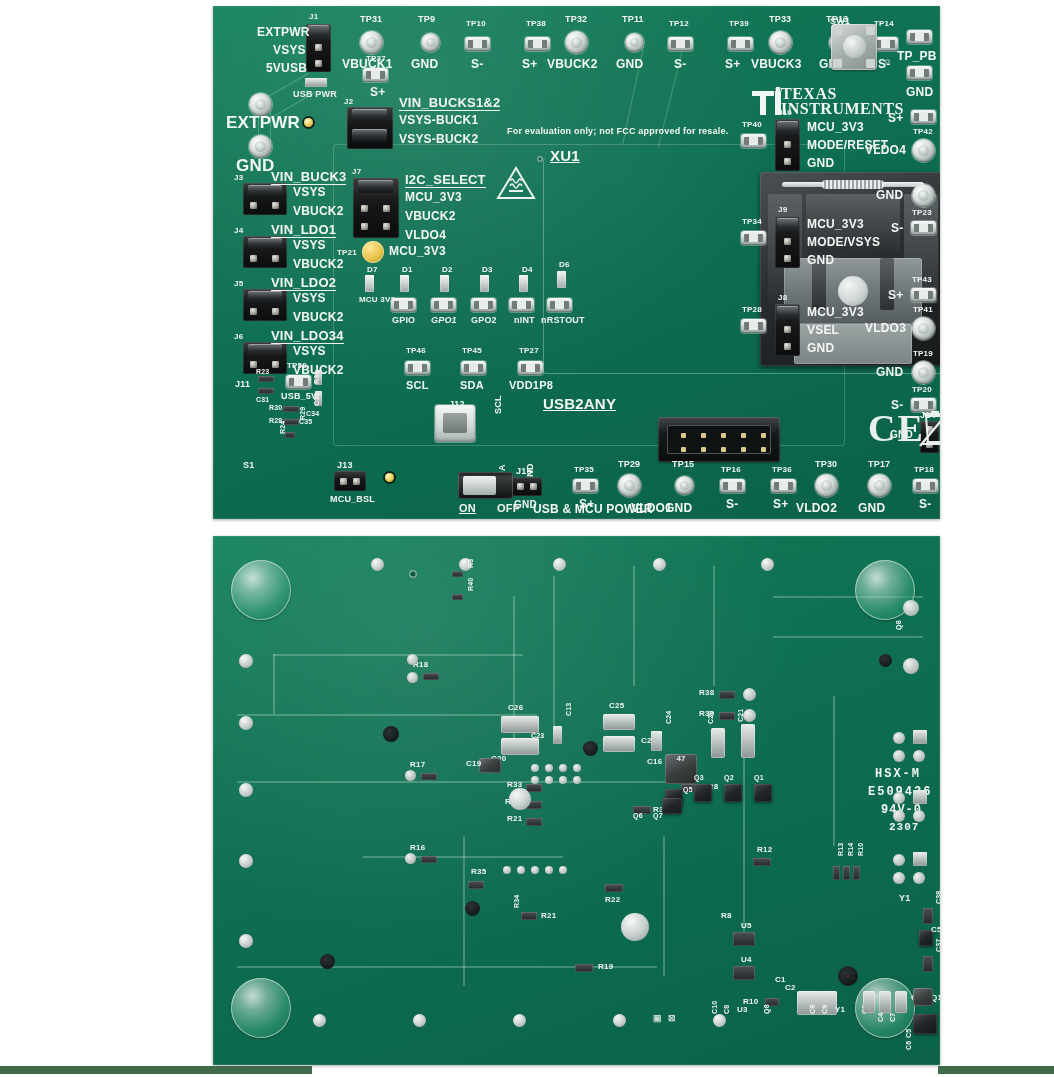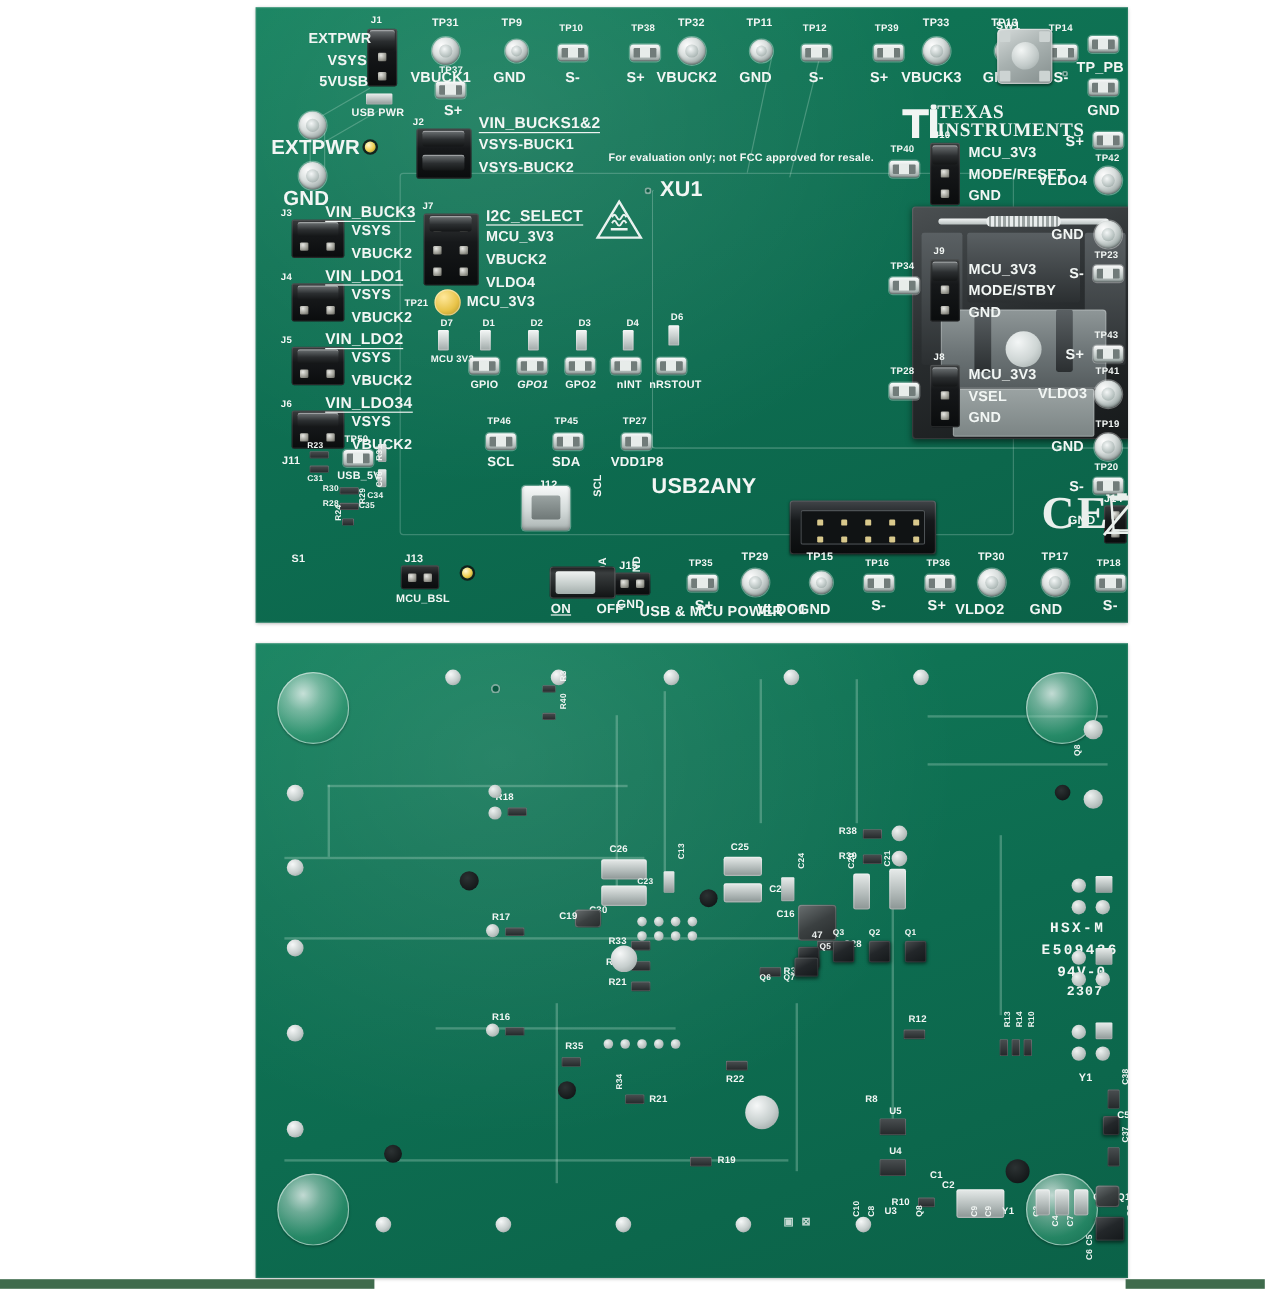--- a/index.html
+++ b/index.html
@@ -23,21 +23,21 @@
   #board-bottom{left:213px;top:536px;width:727px;height:529px;}
 
   .silk{position:absolute;color:#f2f6f4;font-weight:bold;letter-spacing:.2px;line-height:1;white-space:nowrap;}
   .s7{font-size:7px;}
   .s8{font-size:8px;}
   .s9{font-size:9px;}
   .s10{font-size:10px;}
   .s11{font-size:11px;}
   .s12{font-size:12px;}
   .s13{font-size:13px;}
-  .s15{font-size:18px;}
+  .s15{font-size:15px;text-decoration:underline;}
   .s17{font-size:17px;}
   .ul{border-bottom:1.3px solid #eef3f1;padding-bottom:1px;}
   .rot90{transform:rotate(-90deg);transform-origin:left top;}
 
   
   .tp-round{
     position:absolute;width:19px;height:19px;border-radius:50%;
     background:radial-gradient(circle at 34% 30%,#fdfdfd 0%,#d8dedd 42%,#9aa6a4 76%,#7c8a88 100%);
     box-shadow:0 0 0 1px rgba(255,255,255,.35), inset 0 -1px 2px rgba(0,0,0,.35);
   }
@@ -173,21 +173,21 @@
   }
   .cap-tant{
     position:absolute;border-radius:2px;
     background:linear-gradient(#e7ebea,#b5bdbc 55%,#8b9594);
     box-shadow:inset 0 0 0 1px rgba(255,255,255,.3);
   }
   .ind{
     position:absolute;border-radius:3px;
     background:linear-gradient(150deg,#6a7071,#3b4041 50%,#262a2b);
     box-shadow:inset 0 0 0 1px rgba(255,255,255,.2);
-    color:#e6ebea;font-size:8px;font-weight:bold;display:flex;align-items:flex-end;justify-content:center;
+    color:#e6ebea;font-size:8px;font-weight:bold;display:flex;align-items:flex-start;justify-content:center;
   }
 
   .footer-bar{position:absolute;left:0;top:1066px;width:312px;height:8px;background:#3f6b4c;}
   .footer-bar2{position:absolute;left:938px;top:1066px;width:116px;height:8px;background:#3f6b4c;}
 </style>
 </head>
 <body>
 
 <div class="stage">
 
@@ -498,21 +498,21 @@
     <div class="tp-sq" style="left:528px;top:225px;"></div>
     <div class="silk s8" style="left:529px;top:212px;">TP34</div>
     <div class="silk s8" style="left:565px;top:200px;">J9</div>
     <div class="hdr" style="left:562px;top:210px;width:25px;height:52px;">
       <div class="pin" style="left:9px;top:5px;"></div>
         <div class="pin" style="left:9px;top:22px;"></div>
         <div class="pin" style="left:9px;top:39px;"></div>
     </div>
     <div class="shunt" style="left:564px;top:212px;width:21px;height:16px;"></div>
     <div class="silk s12" style="left:594px;top:212px;">MCU_3V3</div>
-    <div class="silk s12" style="left:594px;top:230px;">MODE/STBY</div>
+    <div class="silk s12" style="left:594px;top:230px;">MODE/VSYS</div>
     <div class="silk s12" style="left:594px;top:248px;">GND</div>
 
     <div class="tp-sq" style="left:528px;top:313px;"></div>
     <div class="silk s8" style="left:529px;top:300px;">TP28</div>
     <div class="silk s8" style="left:565px;top:288px;">J8</div>
     <div class="hdr" style="left:562px;top:298px;width:25px;height:52px;">
       <div class="pin" style="left:9px;top:5px;"></div>
         <div class="pin" style="left:9px;top:22px;"></div>
         <div class="pin" style="left:9px;top:39px;"></div>
     </div>

